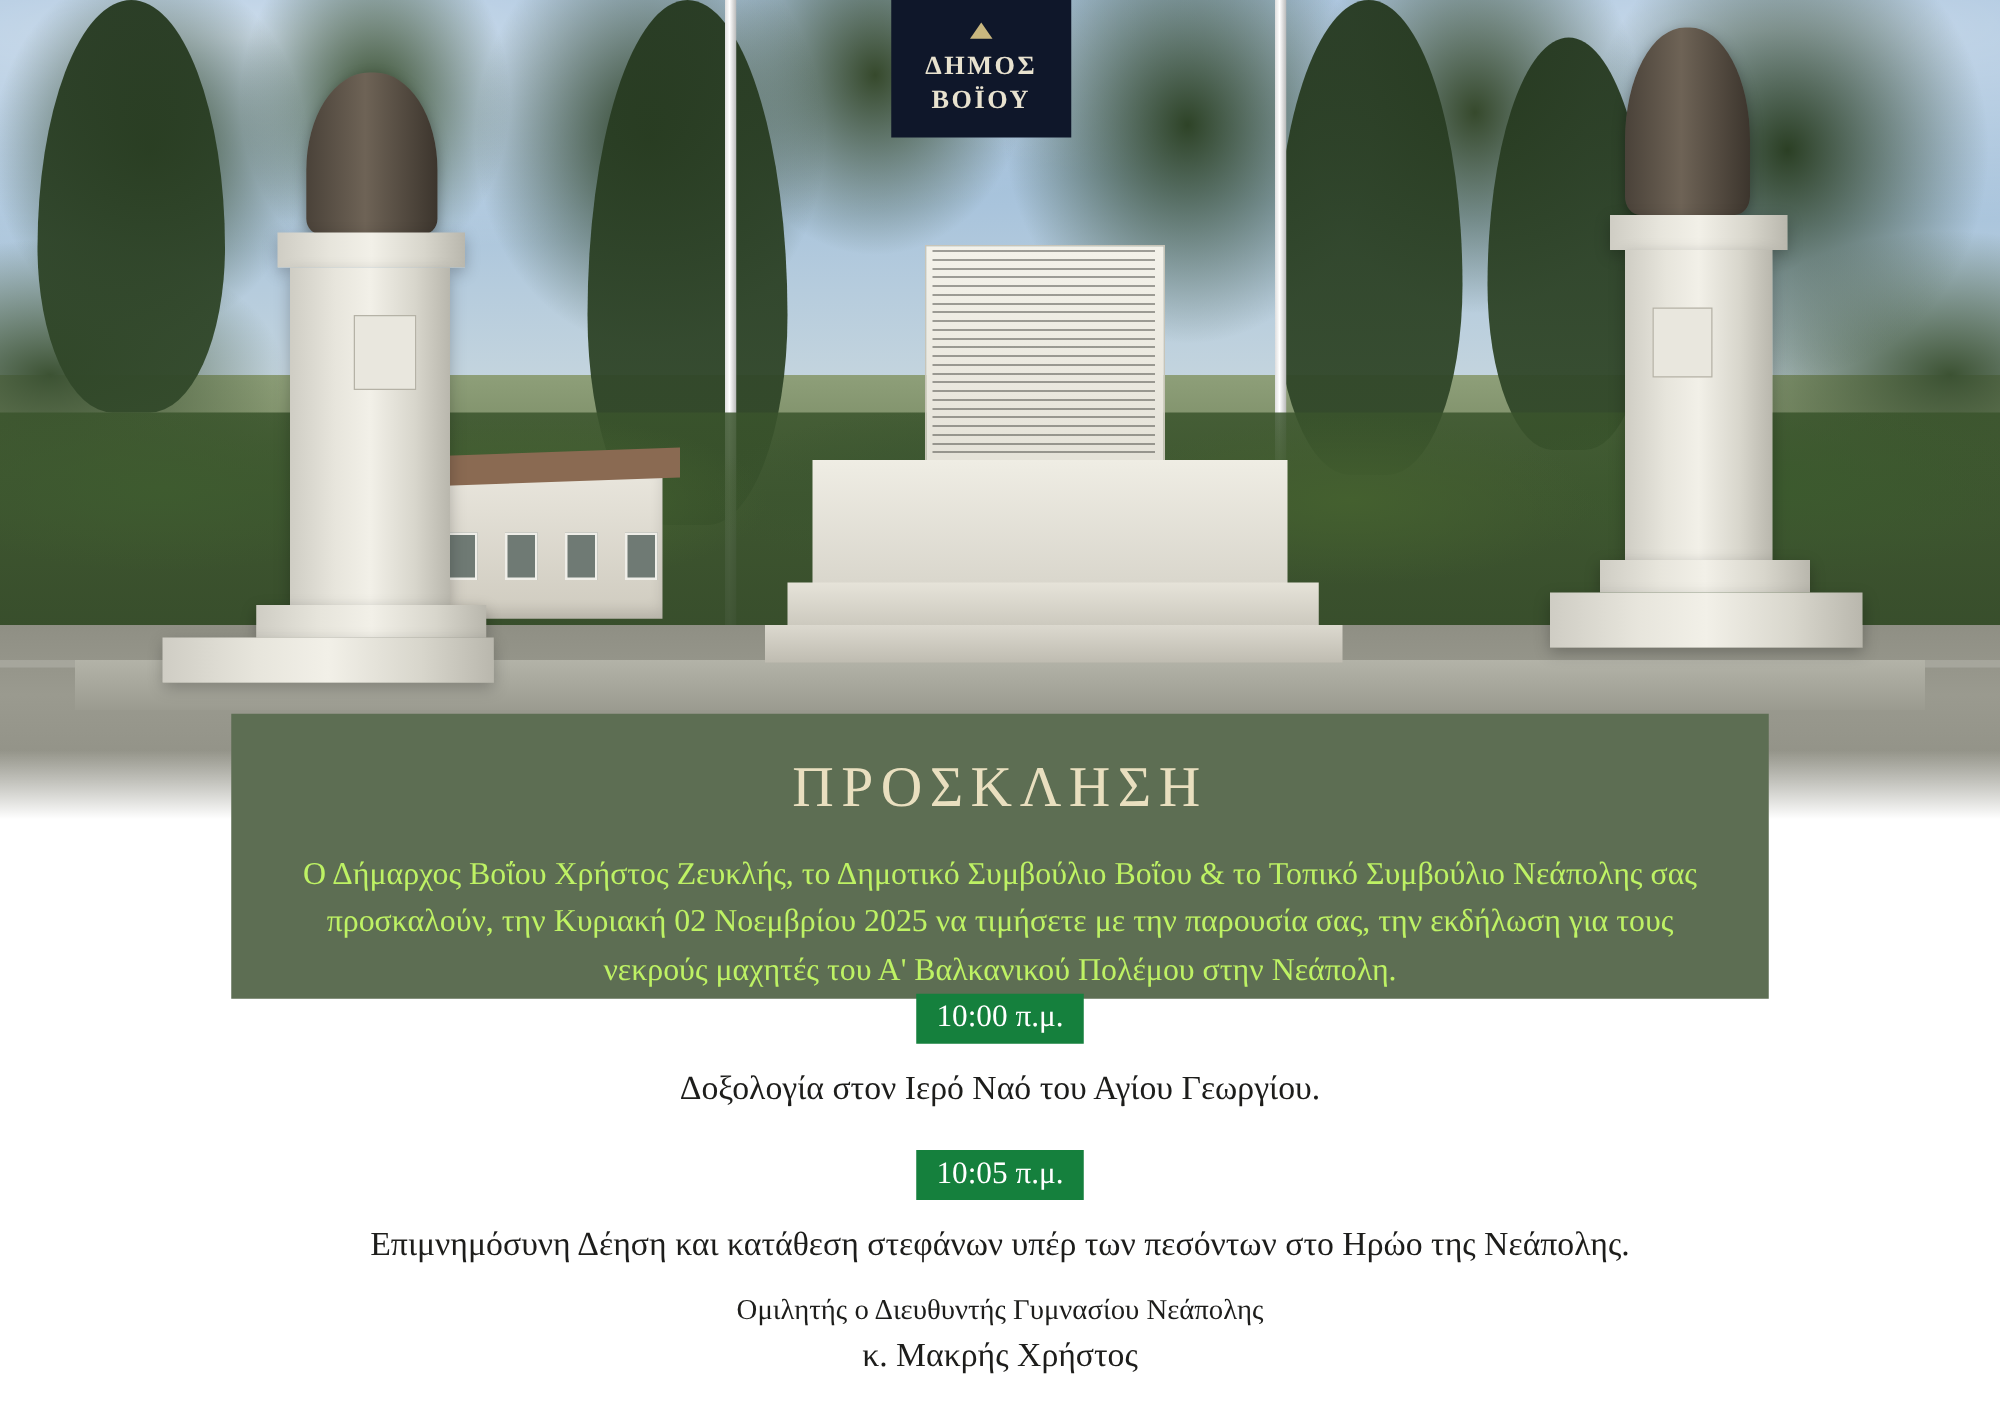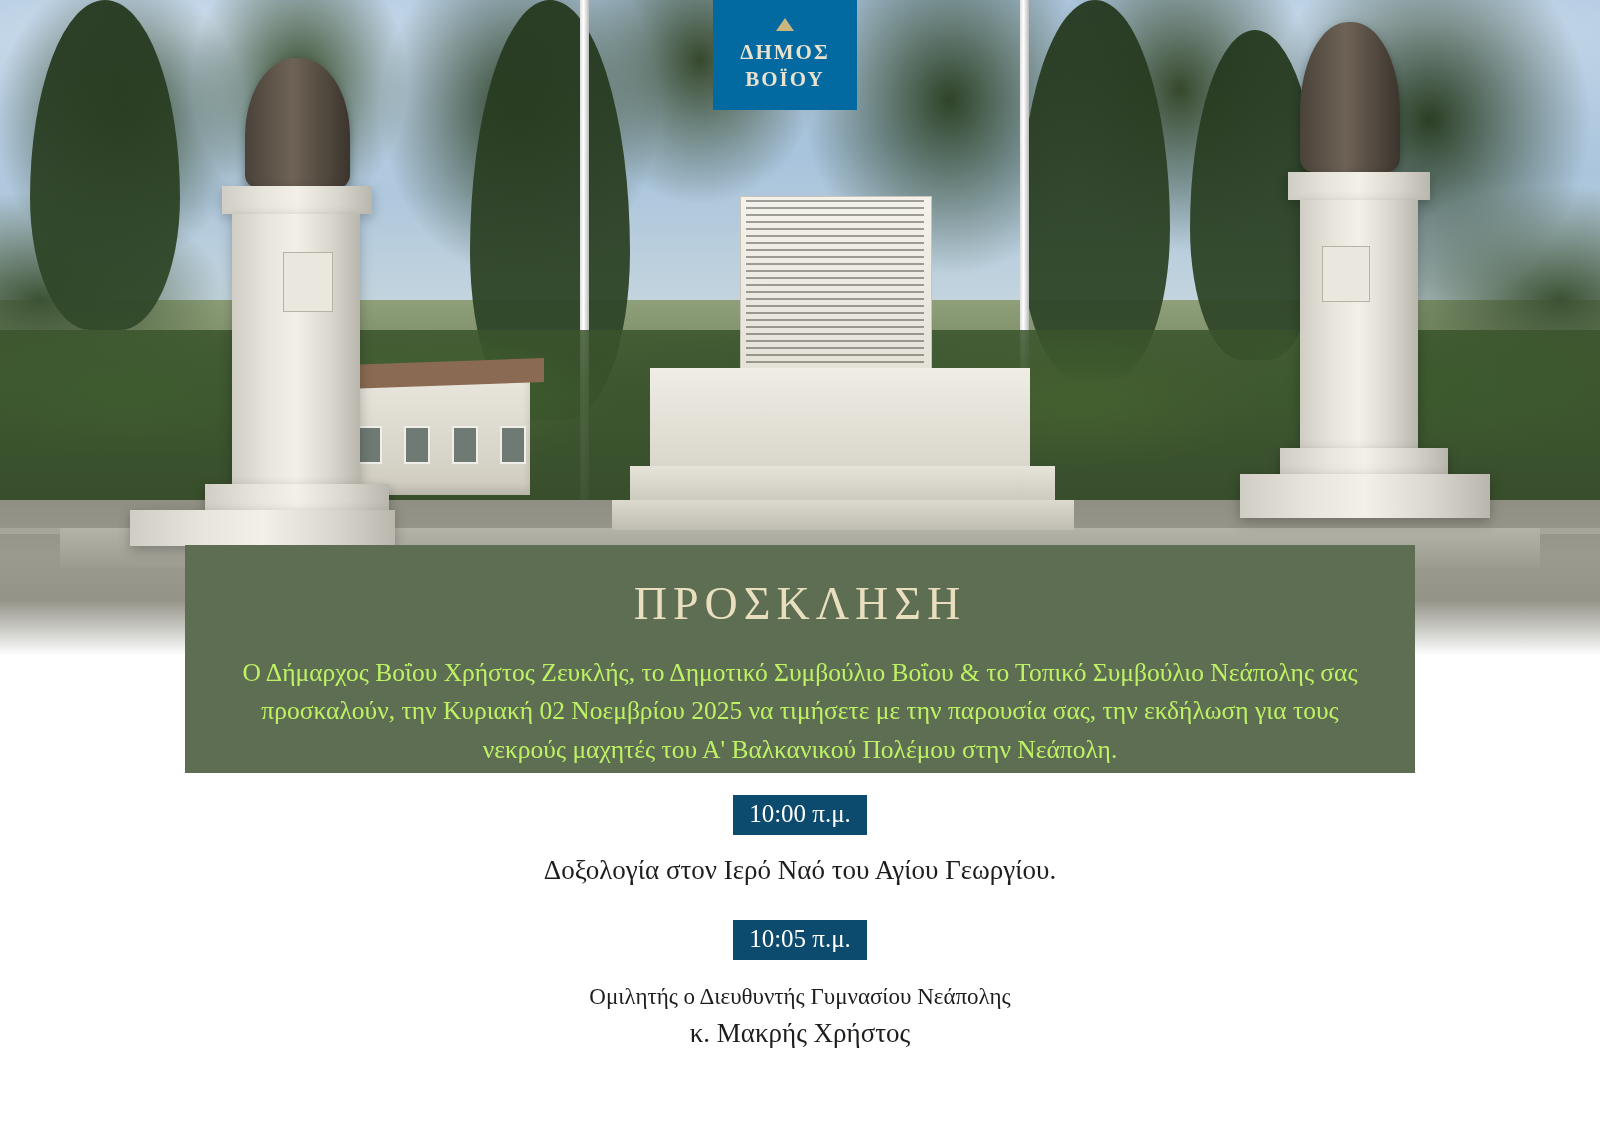--- a/index.html
+++ b/index.html
@@ -175,21 +175,21 @@
     background: linear-gradient(to bottom, rgba(255,255,255,0), #ffffff 92%);
   }
 
   
   .logo-badge {
     position: absolute;
     left: 713px;
     top: 0;
     width: 144px;
     height: 110px;
-    background: #0369a1;
+    background: #0f172a;
     display: flex;
     flex-direction: column;
     align-items: center;
     justify-content: center;
     color: #e8e2cf;
     letter-spacing: 2px;
     line-height: 1.25;
     font-family: "Liberation Serif", serif;
     font-size: 21px;
     font-weight: 700;
@@ -200,21 +200,21 @@
     border-left: 9px solid transparent;
     border-right: 9px solid transparent;
     border-bottom: 13px solid #c9b77f;
     margin-bottom: 8px;
   }
 
   
   .invite-band {
     position: absolute;
     left: 185px;
-    top: 545px;
+    top: 571px;
     width: 1230px;
     height: 228px;
     background: #5d6e53;
     color: #ffffff;
     box-sizing: border-box;
     padding: 22px 40px 26px 40px;
     text-align: center;
   }
   .invite-title {
     font-size: 46px;
@@ -234,21 +234,21 @@
   
   .program {
     position: absolute;
     left: 0;
     top: 795px;
     width: 1600px;
     text-align: center;
   }
   .time-chip {
     display: inline-block;
-    background: #0c4a6e;
+    background: #15803d;
     color: #ffffff;
     font-size: 25px;
     padding: 5px 16px 7px 16px;
     font-family: "Liberation Serif", serif;
   }
   .program-line {
     font-size: 27px;
     color: #1d1d1b;
     margin: 20px 0 0 0;
     font-family: "Liberation Serif", serif;
@@ -330,18 +330,19 @@
   </div>
 
   <div class="program">
     <div>
       <span class="time-chip">10:00 π.μ.</span>
       <p class="program-line">Δοξολογία στον Ιερό Ναό του Αγίου Γεωργίου.</p>
     </div>
     <div class="gap"></div>
     <div>
       <span class="time-chip">10:05 π.μ.</span>
+      <p class="program-line">Επιμνημόσυνη Δέηση και κατάθεση στεφάνων υπέρ των πεσόντων στο Ηρώο της Νεάπολης.</p>
     </div>
     <div class="speaker">Ομιλητής ο Διευθυντής Γυμνασίου Νεάπολης</div>
     <div class="speaker-name">κ. Μακρής Χρήστος</div>
   </div>
 
 </div>
 
 </body></html>

